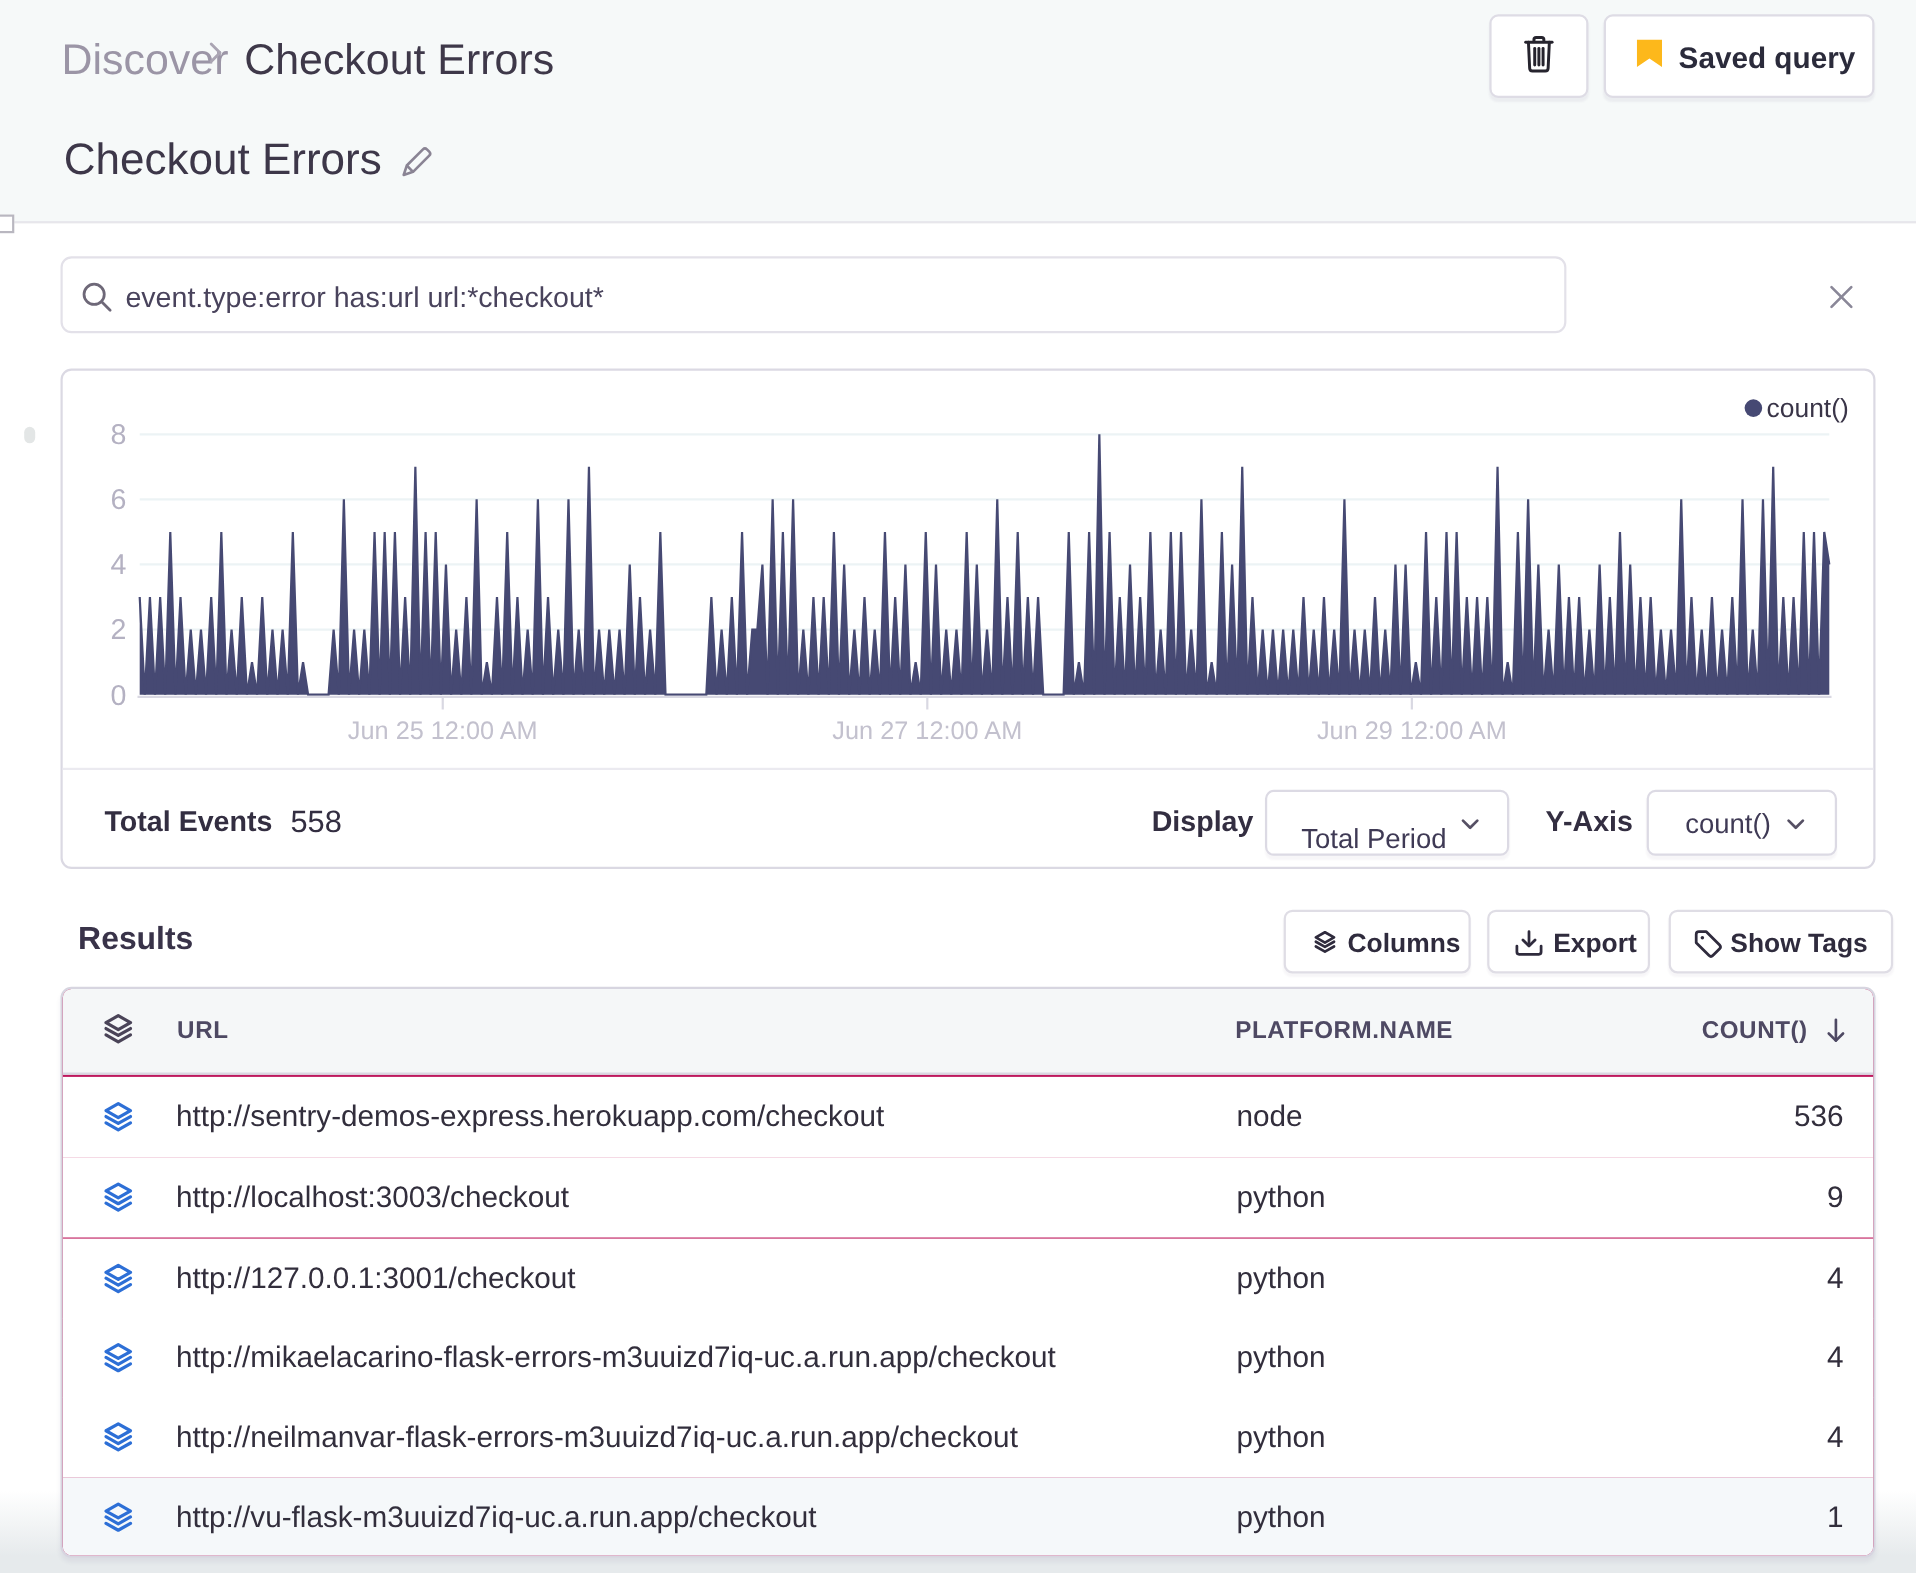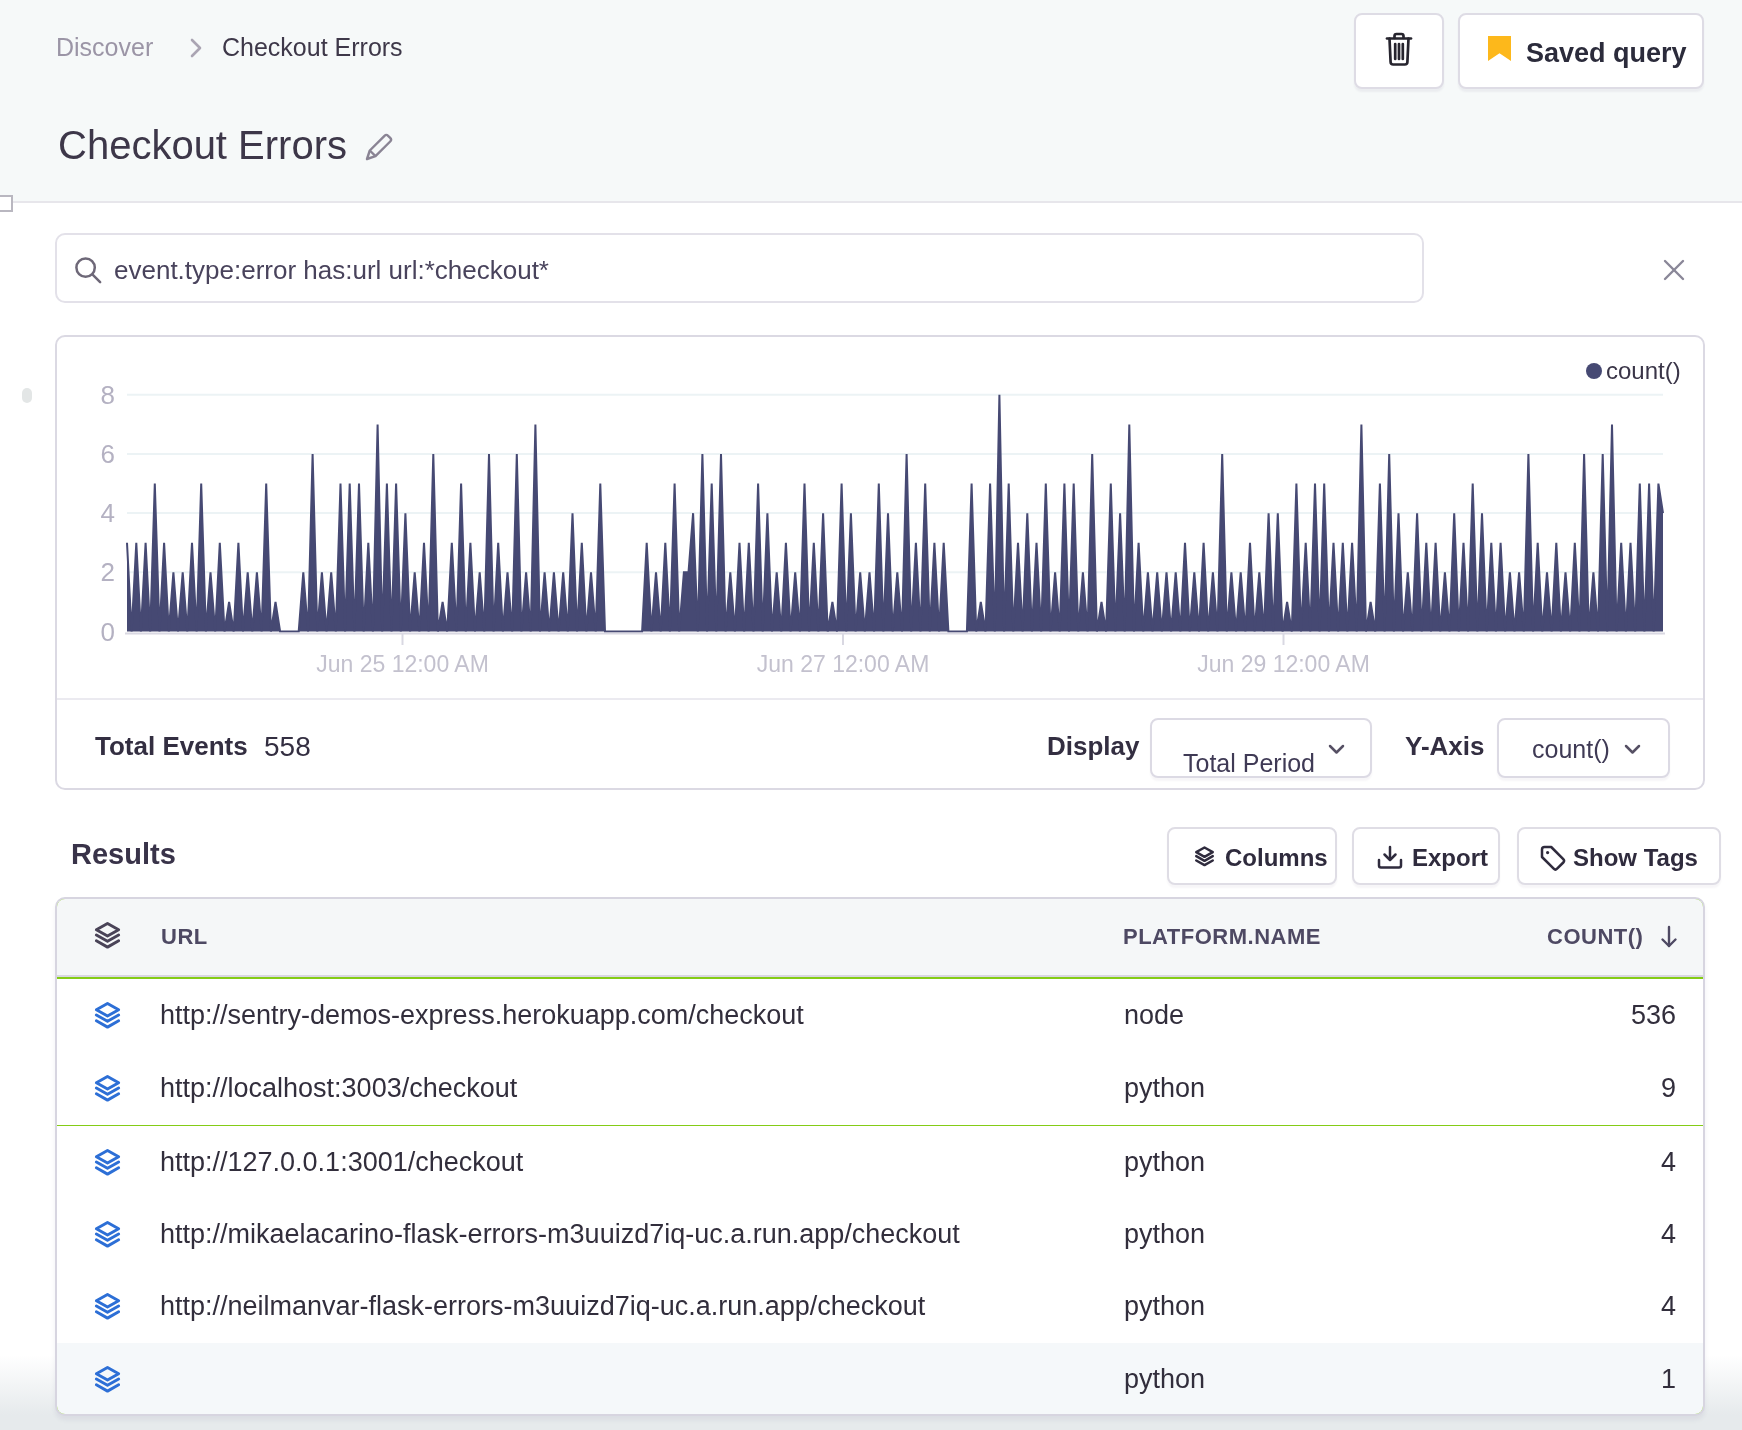--- a/index.html
+++ b/index.html
@@ -1,40 +1,40 @@
 <!DOCTYPE html>
 <html><head><meta charset="utf-8">
 <style>
 * { margin:0; padding:0; box-sizing:border-box; }
 html,body { width:1742px; height:1430px; background:#fff;
   font-family:"Liberation Sans", sans-serif; position:relative; overflow:hidden; }
 .abs { position:absolute; }
 .hdr { position:absolute; left:0; top:0; width:1742px; height:203px;
   background:#f6f9f9; border-bottom:2px solid #e7e6eb; }
-.crumb { position:absolute; left:56px; top:33px; font-size:25px; color:#9b95a6; }
+.crumb { position:absolute; left:56px; top:33px; font-size:39px; color:#9b95a6; }
 .title { position:absolute; left:58px; top:123px; font-size:40px; color:#3d3749; }
 .btn { position:absolute; background:#fff; border:2px solid #dedce5; border-radius:8px;
   box-shadow:0 3px 2px rgba(40,20,80,0.05); }
 .searchbox { position:absolute; left:55px; top:233px; width:1369px; height:70px;
   background:#fff; border:2px solid #e3e1e9; border-radius:10px; }
 .searchbox .q { position:absolute; left:57px; top:20px; font-size:26px; color:#49435c; }
 .panel { position:absolute; left:55px; top:335px; width:1650px; height:455px;
   background:#fff; border:2px solid #dbd9e3; border-radius:10px; }
 .pfoot { position:absolute; left:0; top:361px; width:1646px; height:90px;
   border-top:2px solid #ebeaf0; }
 .lbl { position:absolute; font-size:26px; font-weight:bold; color:#332e41; }
 .ddbtn { position:absolute; top:18px; height:60px; background:#fff;
   border:2px solid #dcdae4; border-radius:8px; box-shadow:0 3px 2px rgba(40,20,80,0.04);
   font-size:25px; color:#3f3a55; white-space:nowrap; }
 .results { position:absolute; left:71px; top:838px; font-size:29px; font-weight:bold; color:#393349; }
 .rbtn { position:absolute; top:827px; height:58px; background:#fff; border:2px solid #dfdde5;
   border-radius:8px; box-shadow:0 3px 2px rgba(40,20,80,0.04);
   font-size:24px; font-weight:bold; color:#2f2b3d; white-space:nowrap; }
 .tbl { position:absolute; left:55px; top:897px; width:1650px; height:519px;
-  background:#84cc16; border:2px solid #d7d5e0; border-radius:10px;
+  background:#be185d; border:2px solid #d7d5e0; border-radius:10px;
   box-shadow:0 4px 5px rgba(40,20,80,0.06); overflow:hidden; }
 .thead { position:absolute; left:0; top:0; width:1646px; height:78px;
   background:#f5f7f8; border-bottom:2px solid #d9d7e1; }
 .th { position:absolute; top:25px; font-size:22px; font-weight:bold; color:#4e4963; letter-spacing:0.5px; }
 .row { position:absolute; left:0; width:1646px; height:73px; background:#fff; }
 .row + .row { border-top:0; }
 .rsep { border-top:2px solid #e6e5ee; }
 .cell-url { position:absolute; left:103px; top:21px; font-size:27px; color:#322e3c; }
 .cell-pf  { position:absolute; left:1067px; top:21px; font-size:27px; color:#322e3c;text-align:center; }
 .cell-ct  { position:absolute; right:27px; top:21px; font-size:27px; color:#322e3c; }
@@ -229,16 +229,17 @@
     <div class="cell-url">http://neilmanvar-flask-errors-m3uuizd7iq-uc.a.run.app/checkout</div>
     <div class="cell-pf">python</div>
       <div class="cell-ct">4</div>
     </div>
   <div class="row rsep" style="top:444px;background:#f5f8fa">
       <svg class="sticon" viewBox="0 0 32 32" fill="none">
 <path d="M16 3.5 L27.5 10 L16 16.5 L4.5 10 Z" stroke-width="3" stroke-linejoin="round"></path>
 <path d="M4.5 15.5 L16 22 L27.5 15.5" stroke-width="3" stroke-linecap="round" stroke-linejoin="round"></path>
 <path d="M4.5 21.5 L16 28 L27.5 21.5" stroke-width="3" stroke-linecap="round" stroke-linejoin="round"></path>
 </svg>
+    <div class="cell-url">http://vu-flask-m3uuizd7iq-uc.a.run.app/checkout</div>
     <div class="cell-pf">python</div>
       <div class="cell-ct">1</div>
     </div>
 </div>
 
 </body></html>

